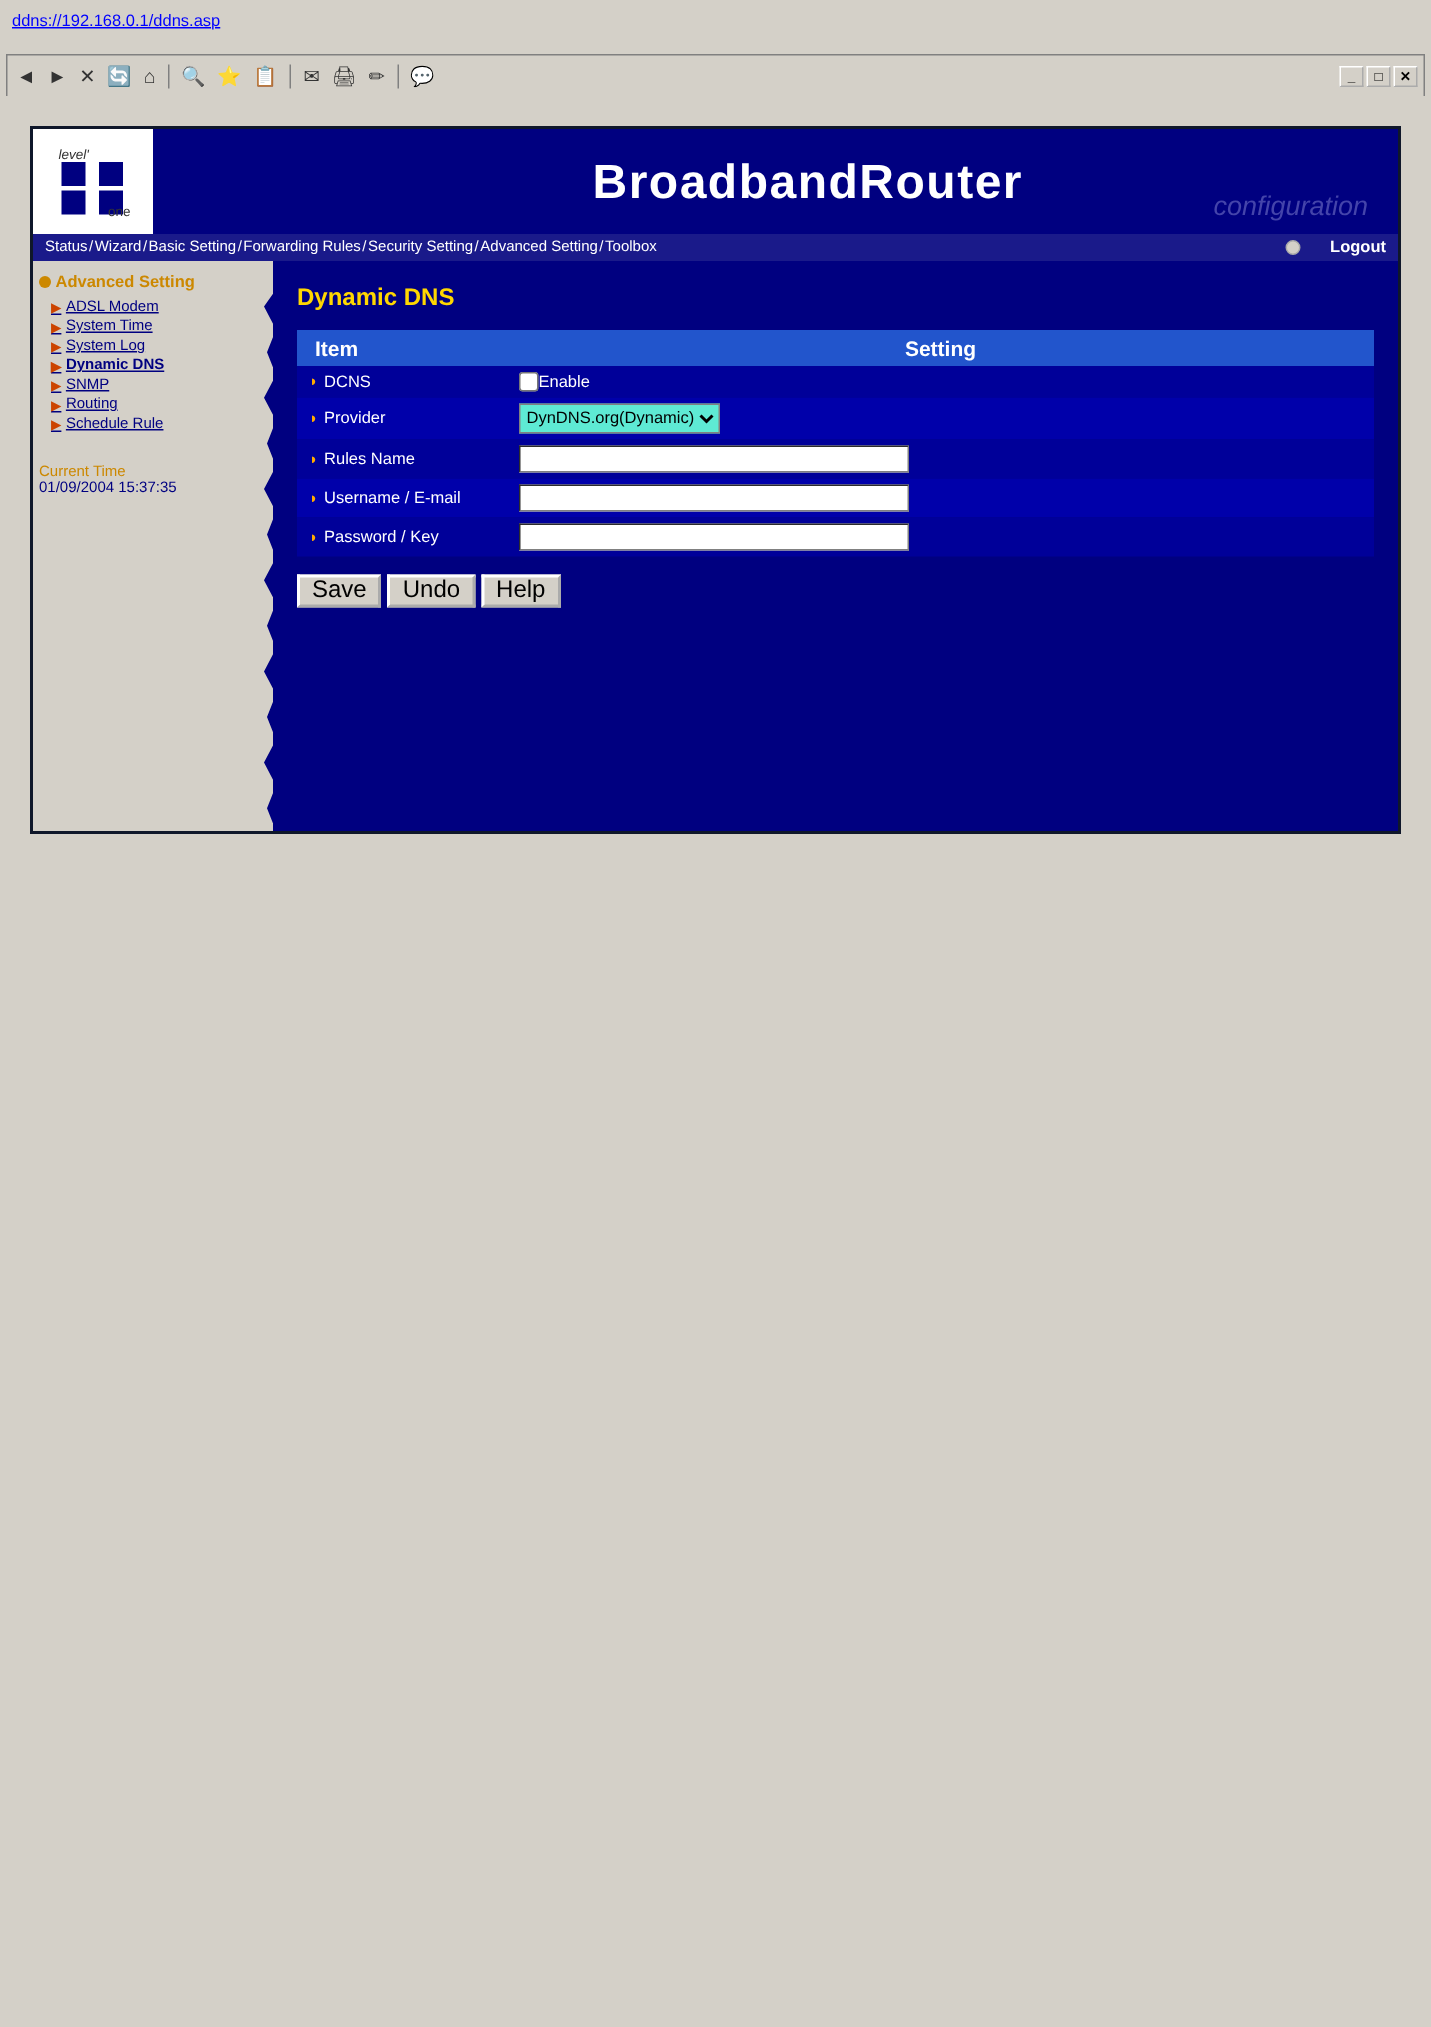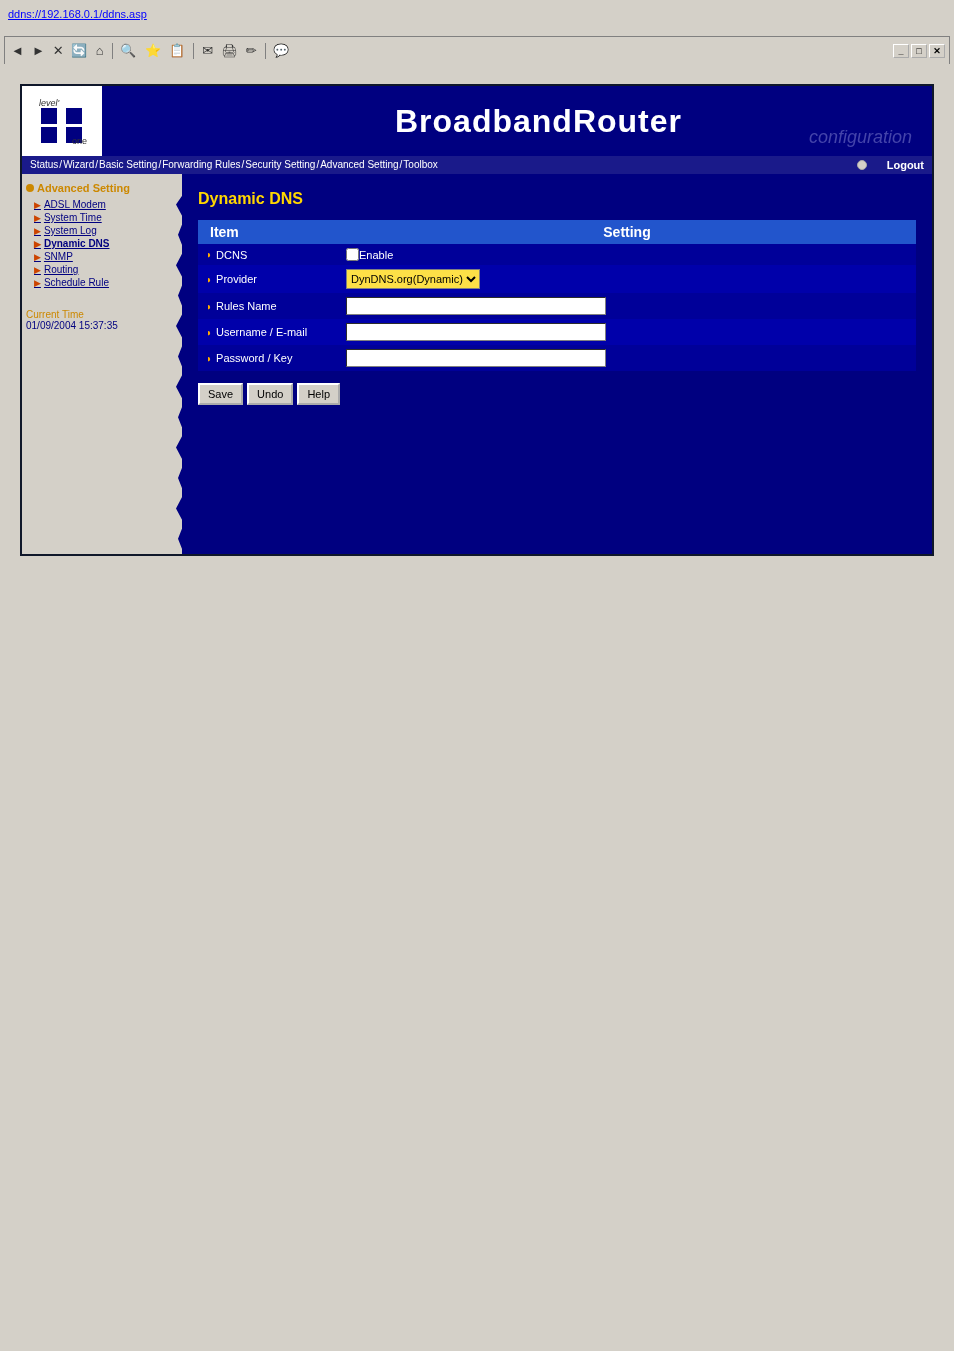--- a/index.html
+++ b/index.html
@@ -358,39 +358,39 @@
       height: 18px;
       width: 260px;
       border: 1px inset #808080;
       background: white;
       font-size: 11px;
       padding: 0 2px;
     }
 
     .form-select {
       height: 20px;
-      background: #fde047;
+      background: #5eead4;
       border: 1px solid #808080;
       font-size: 11px;
       cursor: pointer;
     }
 
     
     .button-row {
       margin-top: 12px;
       display: flex;
       gap: 4px;
     }
 
     .form-button {
       height: 22px;
       min-width: 40px;
       background: #d4d0c8;
       border: 2px outset #ffffff;
-      font-size: 11px;
+      font-size: 16px;
       cursor: pointer;
       padding: 0 8px;
     }
 
     
     .top-link {
       color: blue;
       text-decoration: underline;
       font-size: 11px;
       margin: 8px 0 8px 8px;

